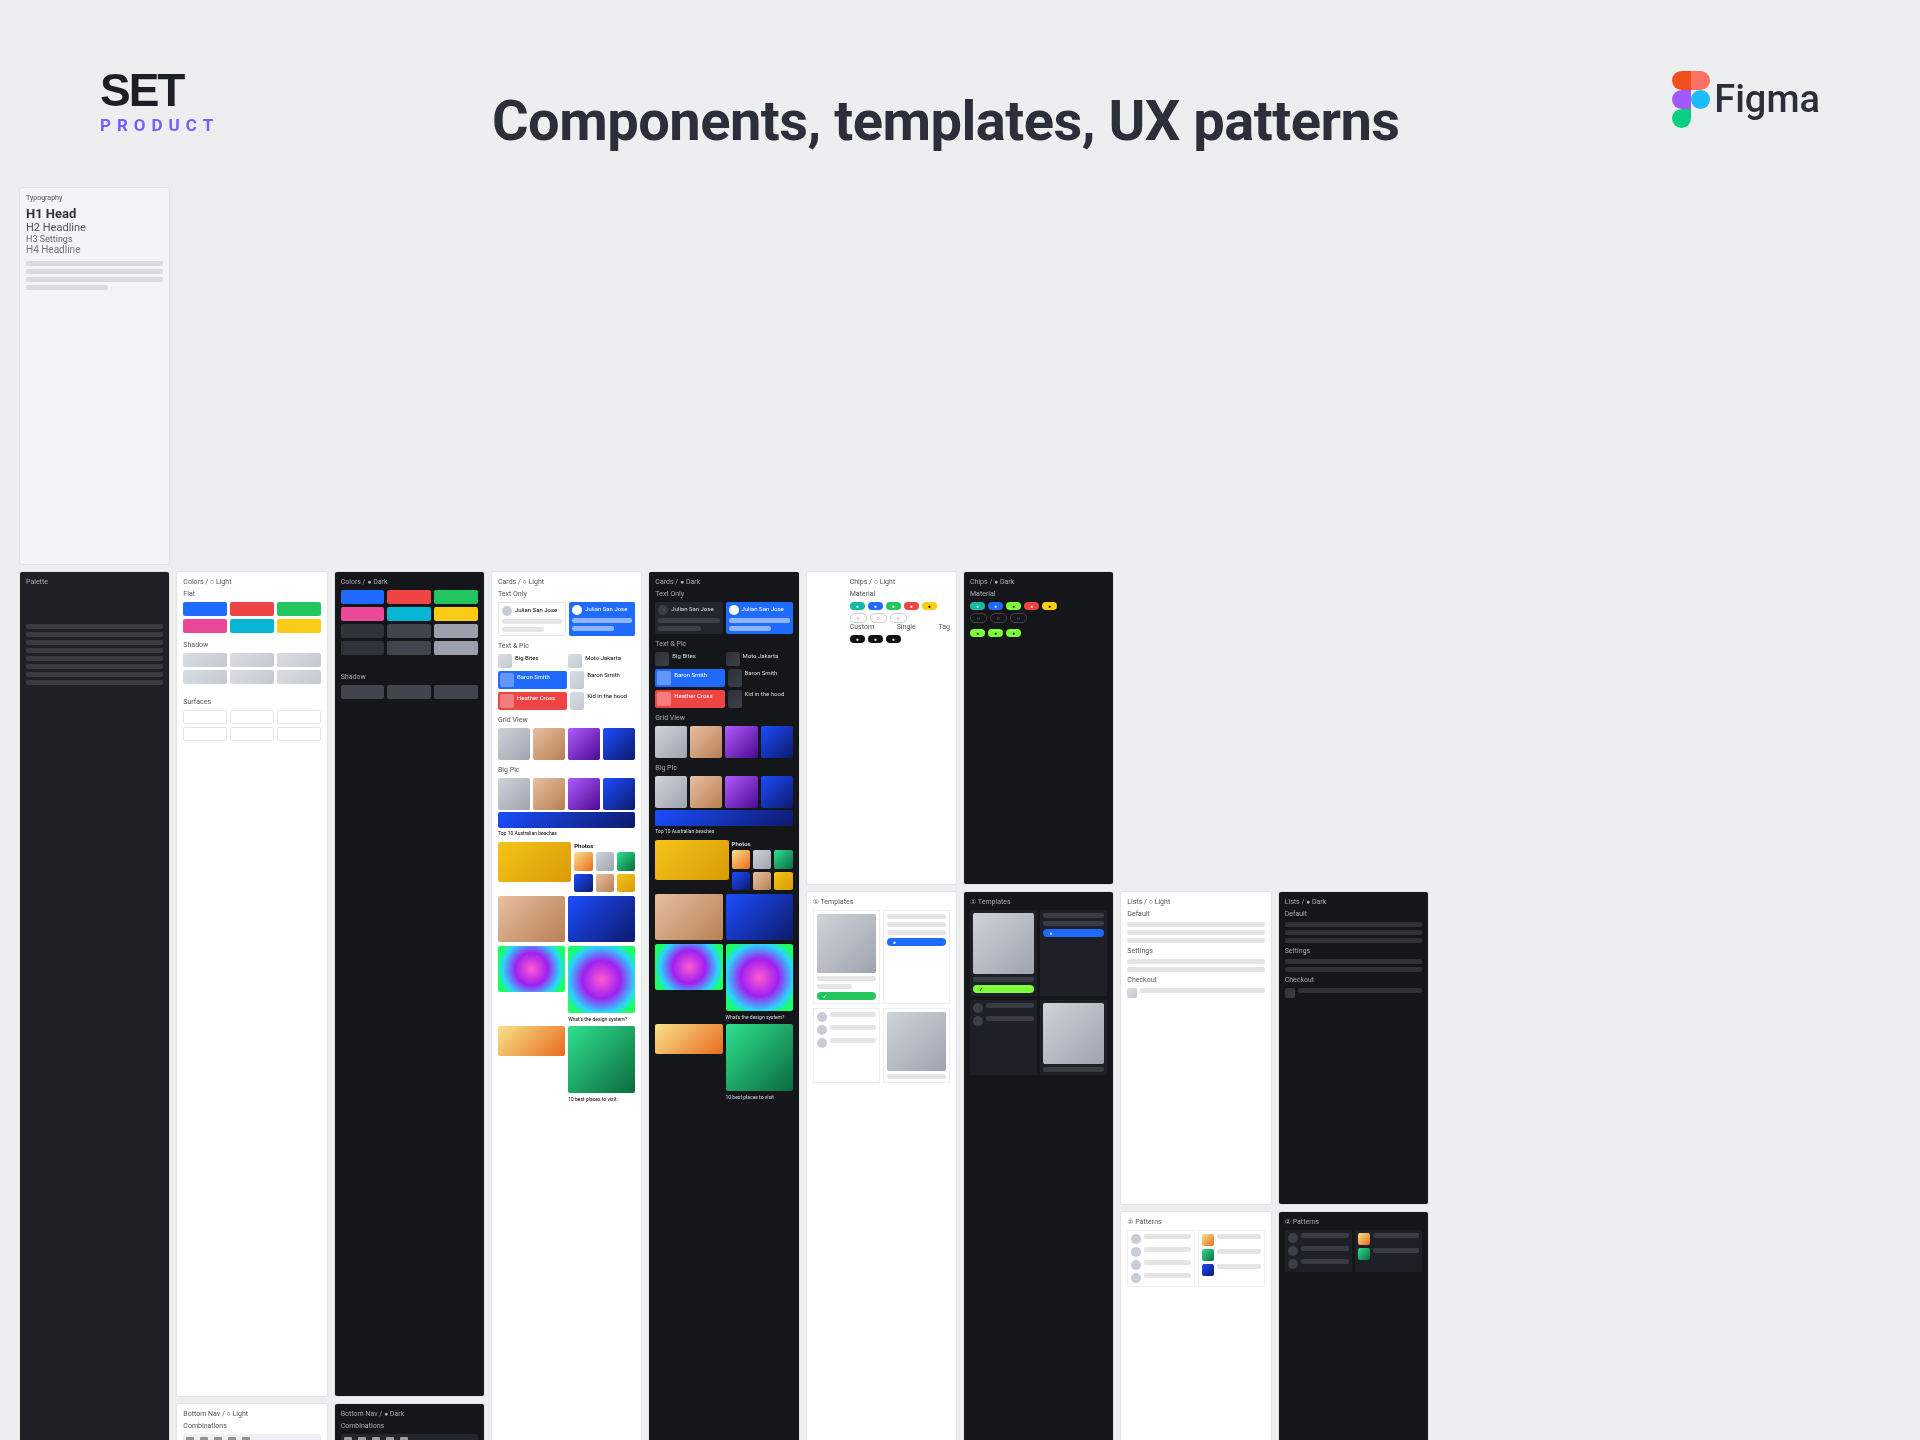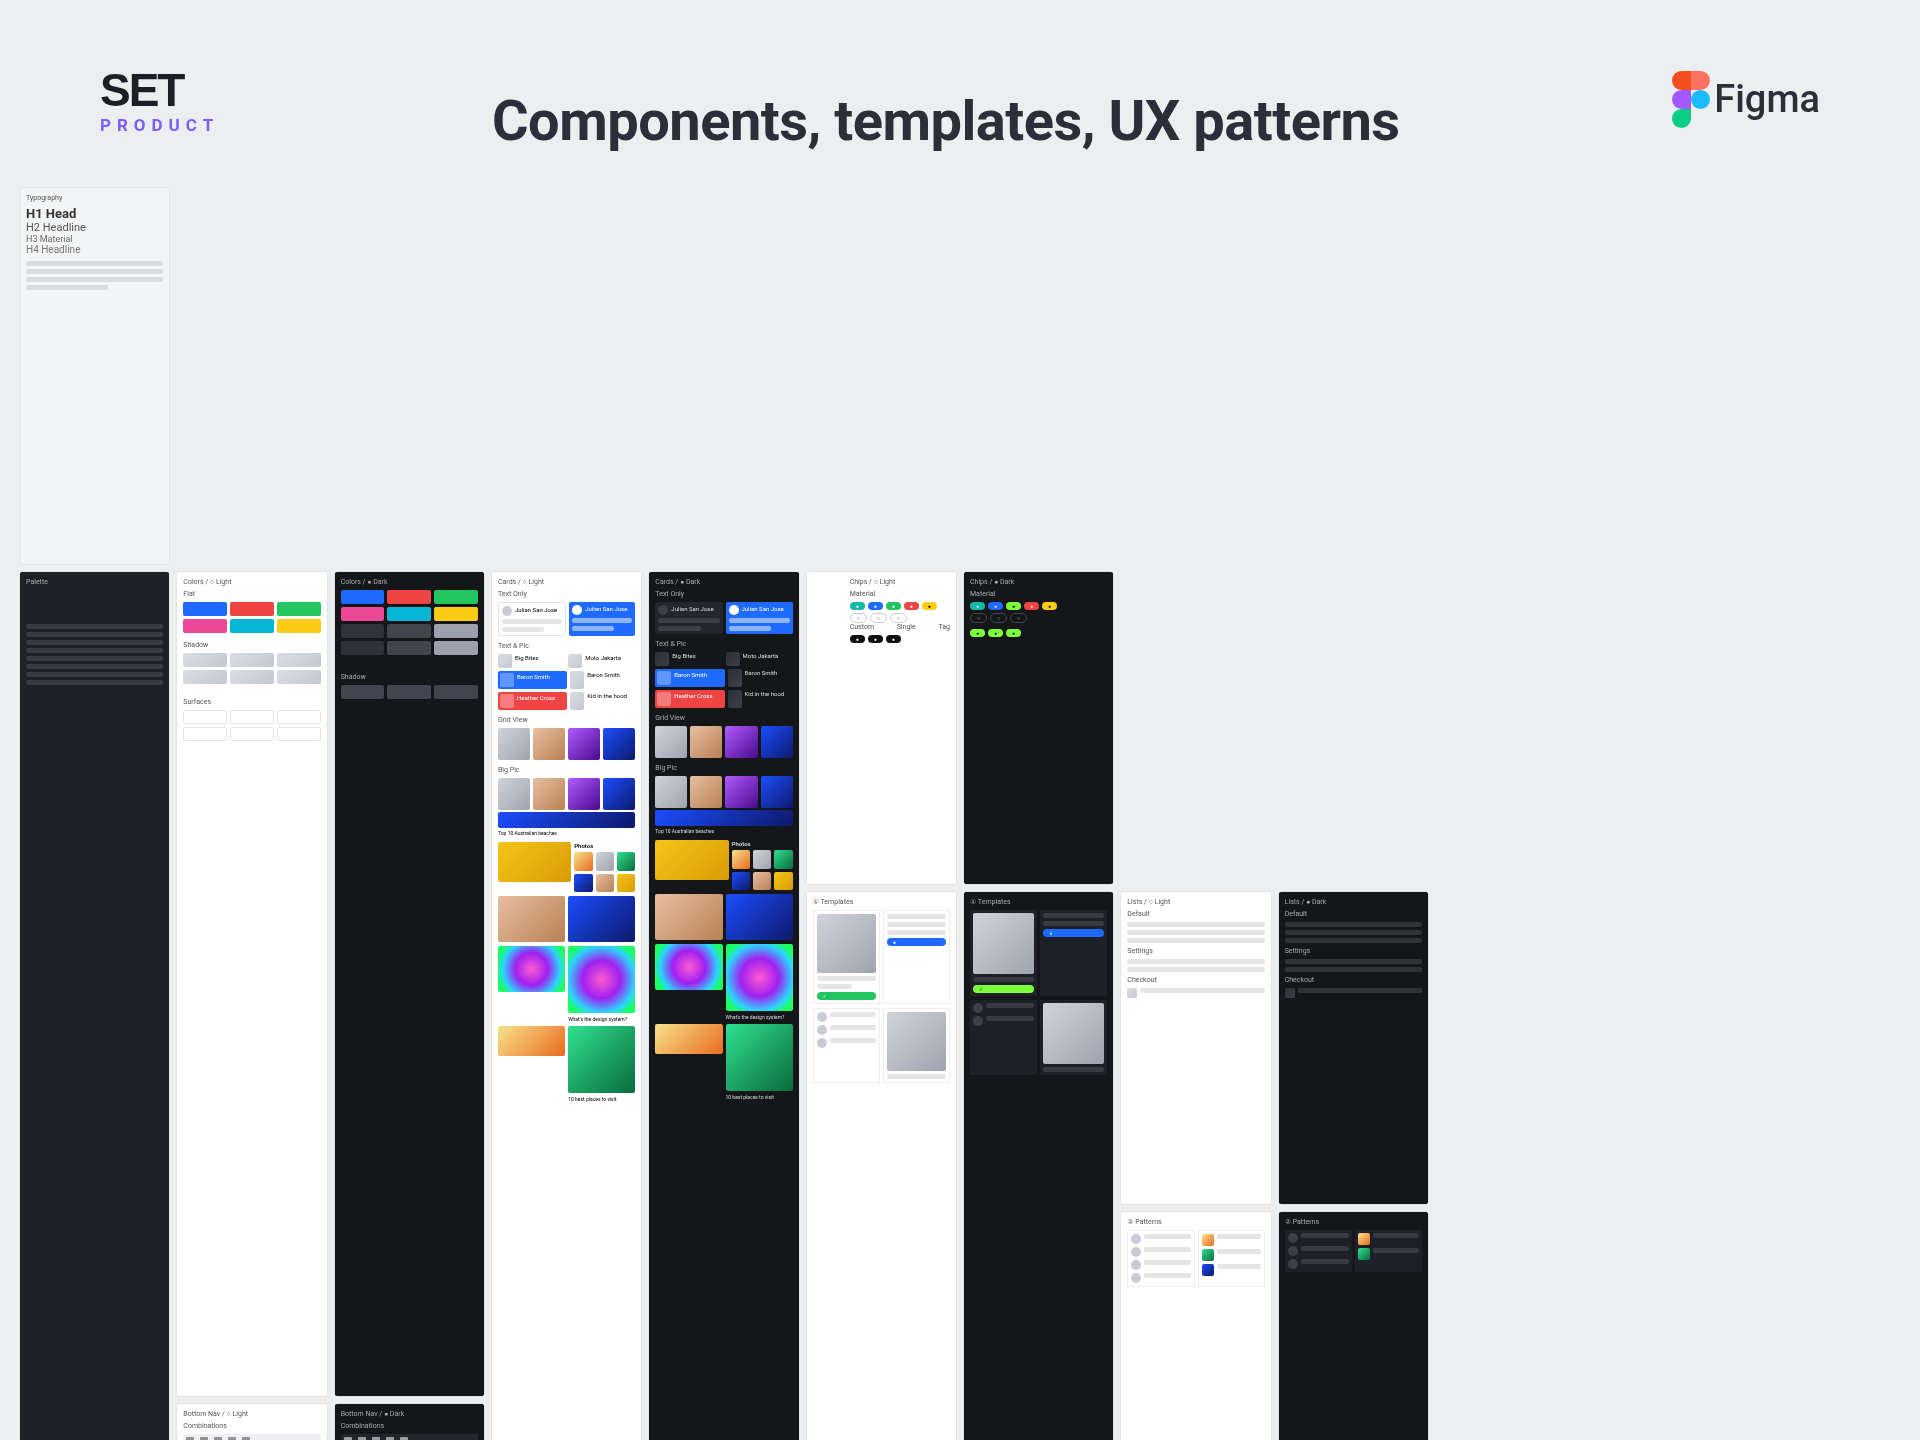--- a/index.html
+++ b/index.html
@@ -141,21 +141,21 @@
         <div class="line"></div>
         <div class="line"></div>
         <div class="line"></div>
     </div>
   </div>
 
   <div class="card c-typo" style="grid-column:1/span 1; grid-row:1/span 24; position:relative; z-index:2;">
     <div class="lbl">Typography</div>
     <div style="font-size:13px;font-weight:700;color:#333">H1 Head</div>
     <div style="font-size:11px;color:#555">H2 Headline</div>
-    <div style="font-size:9px;color:#666">H3 Material</div>
+    <div style="font-size:9px;color:#666">H3 Settings</div>
     <div style="font-size:10px;color:#777">H4 Headline</div>
     <div class="col" style="margin-top:6px">
       <div class="line"></div>
         <div class="line"></div>
         <div class="line"></div>
         <div class="line" style="width:60%"></div>
     </div>
   </div>
 
   <div class="card c-col-l">

